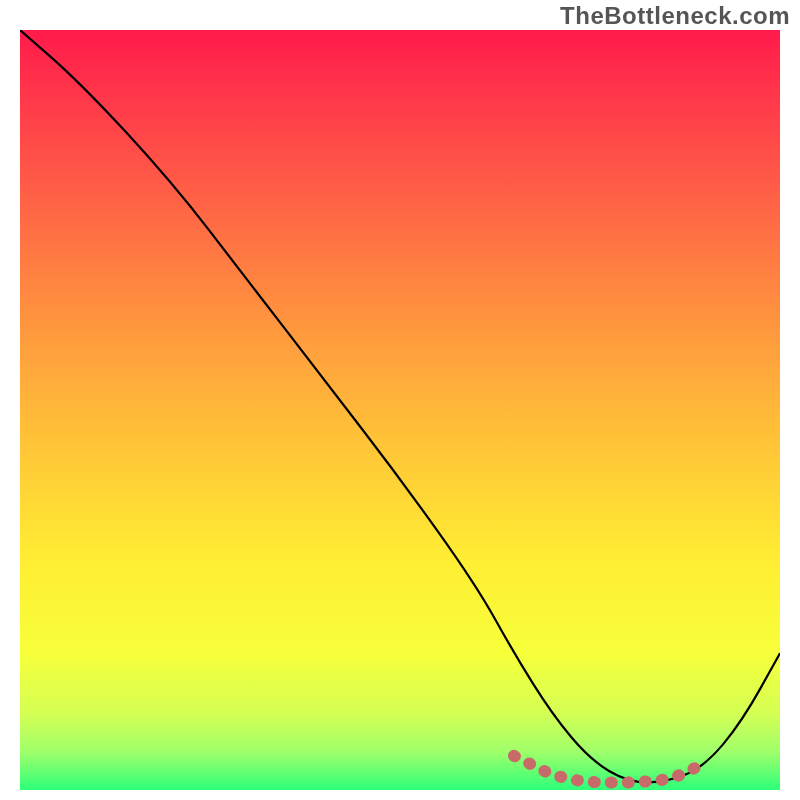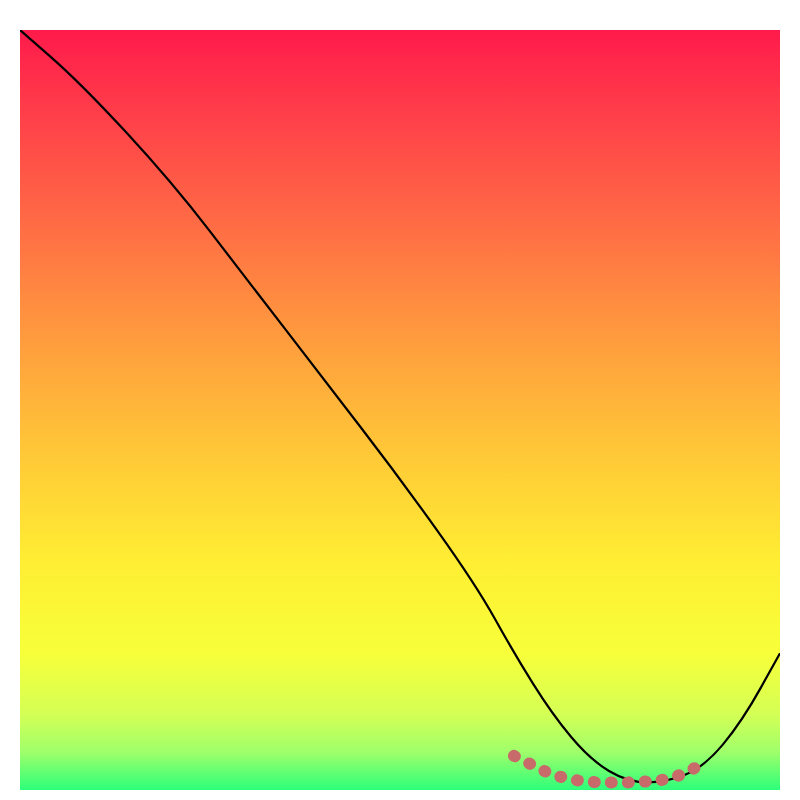--- a/index.html
+++ b/index.html
@@ -36,20 +36,21 @@
   svg {
     width: 100%;
     height: 100%;
     display: block;
   }
 </style>
 </head>
 <body>
 
 <div class="chart-wrap">
+  <div class="watermark">TheBottleneck.com</div>
 
   <div class="plot-area">
     <svg viewBox="0 0 760 760" preserveAspectRatio="none">
       <defs>
         <linearGradient id="bg-grad" x1="0" y1="0" x2="0" y2="1">
         <stop offset="0.0%" stop-color="#ff1a4b"></stop>
             <stop offset="10.0%" stop-color="#ff3b4a"></stop>
             <stop offset="25.0%" stop-color="#ff6a45"></stop>
             <stop offset="40.0%" stop-color="#ff9a3e"></stop>
             <stop offset="55.0%" stop-color="#ffc637"></stop>

